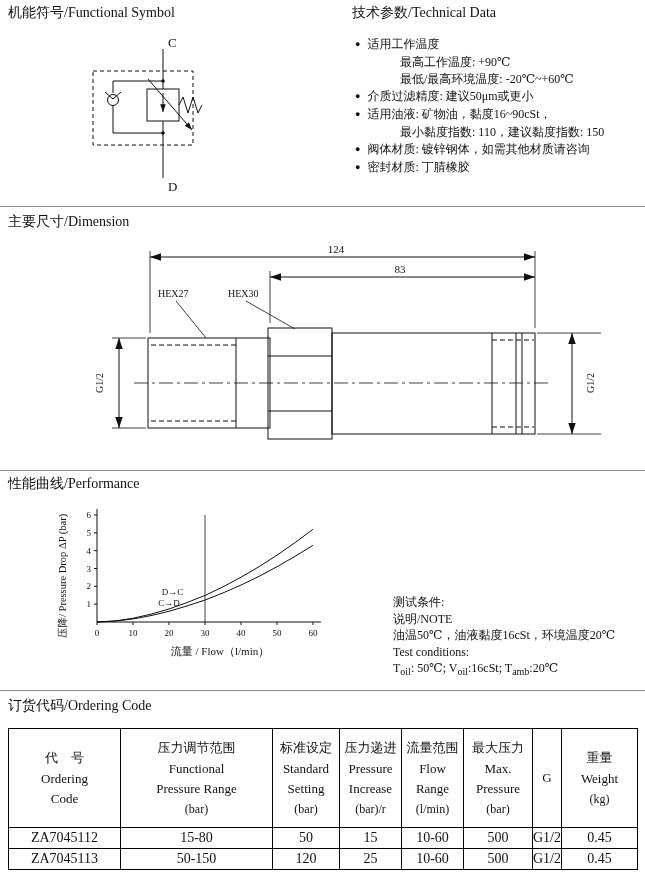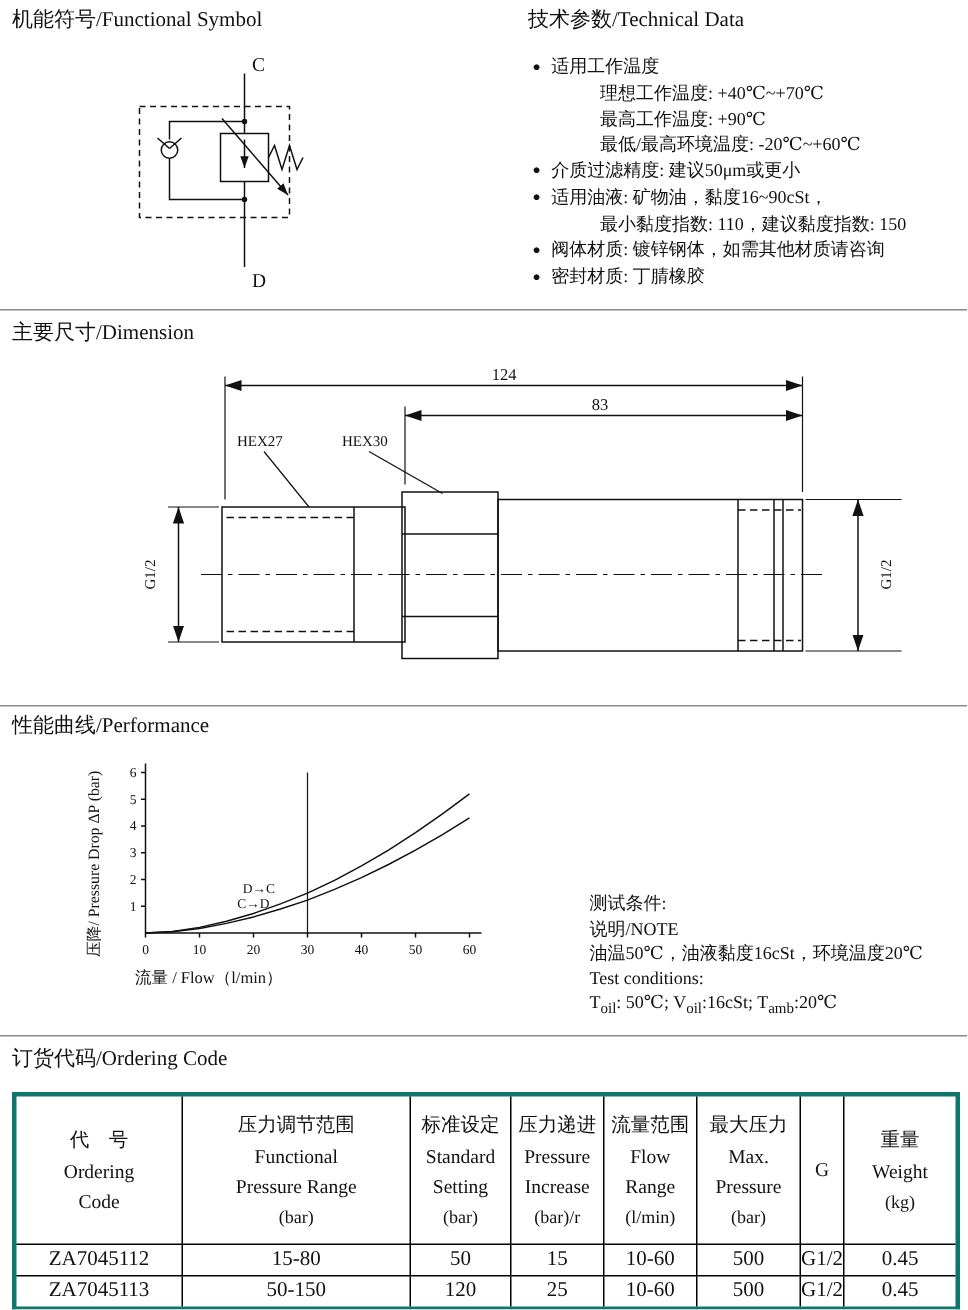--- a/index.html
+++ b/index.html
@@ -15,24 +15,24 @@
   .td-item{white-space:nowrap;}
   .bullet::before{content:"●";font-size:9px;margin-right:7px;position:relative;top:-1px;}
   .rule{left:0;width:645px;height:0;border-top:1px solid #8a8a8a;}
   #rule1{top:206px;}#rule2{top:470px;}#rule3{top:690px;}
   #dim-title{left:8px;top:213px;}
   #dim-svg{left:0;top:243px;}
   #perf-title{left:8px;top:475px;}
   #chart-svg{left:55px;top:503px;}
   #chart-ylabel{left:56px;top:638px;transform-origin:0 0;transform:rotate(-90deg);
                 font-size:10.5px;white-space:nowrap;}
-  #chart-xlabel{left:90px;top:644px;width:260px;font-size:11px;}
+  #chart-xlabel{left:90px;top:644px;width:260px;text-align:center;font-size:11px;}
   #note{left:393px;top:594px;font-size:12px;line-height:16.5px;white-space:nowrap;}
   #order-table{left:8px;top:728px;width:629px;border-collapse:collapse;table-layout:fixed;
-               border:3px solid #0f766e;padding-left:30px;}
+               border:1px solid #0f766e;padding-left:30px;}
   #order-table th,#order-table td{border:1px solid #000;text-align:center;padding:0;}
   #order-table th{height:98px;vertical-align:middle;font-weight:normal;}
   .h-zh{font-size:13px;line-height:22px;}
   .h-en{font-size:13px;line-height:20px;}
   .h-unit{font-size:12px;line-height:20px;}
   td.cell{font-size:14px;height:20px;}
 </style>
 </head>
 <body>
 
@@ -66,21 +66,20 @@
       <circle cx="95" cy="100" r="1.8"></circle>
     </g>
     <g fill="#111" font-size="13" font-family="Liberation Serif, serif">
       <text x="100" y="14">C</text>
       <text x="100" y="158">D</text>
     </g>
   </svg>
 
   <div class="abs" id="tech-list">
     <div class="td-item"><span class="bullet"></span><span>适用工作温度</span></div>
-    <div class="td-sub">理想工作温度: +40℃~+70℃</div>
     <div class="td-sub">最高工作温度: +90℃</div>
     <div class="td-sub">最低/最高环境温度: -20℃~+60℃</div>
     <div class="td-item"><span class="bullet"></span><span>介质过滤精度: 建议50μm或更小</span></div>
     <div class="td-item"><span class="bullet"></span><span>适用油液: 矿物油，黏度16~90cSt，</span></div>
     <div class="td-sub">最小黏度指数: 110，建议黏度指数: 150</div>
     <div class="td-item"><span class="bullet"></span><span>阀体材质: 镀锌钢体，如需其他材质请咨询</span></div>
     <div class="td-item"><span class="bullet"></span><span>密封材质: 丁腈橡胶</span></div>
   </div>
 
   <div class="abs rule" id="rule1"></div>

